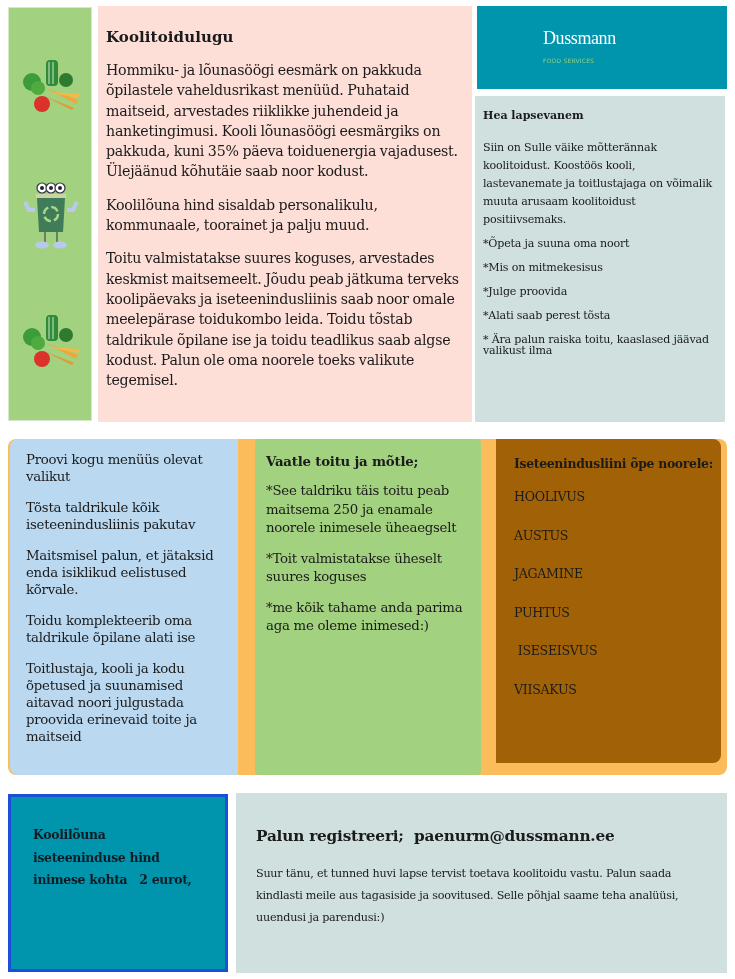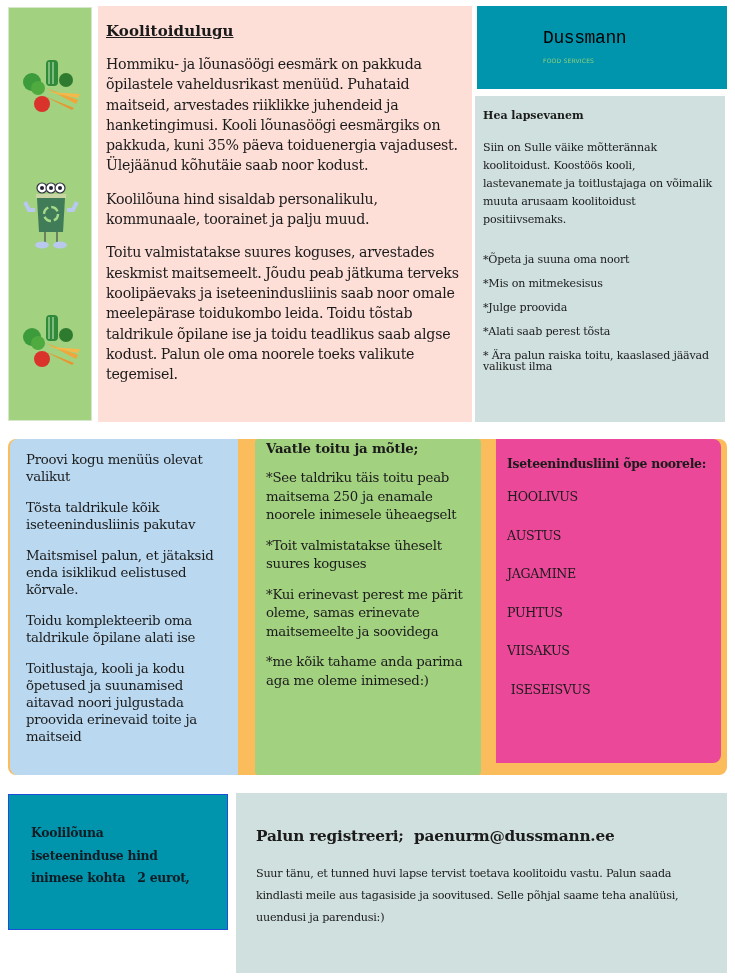--- a/index.html
+++ b/index.html
@@ -7,47 +7,47 @@
   body { position: relative; font-family: "DejaVu Serif", "Liberation Serif", serif; color: #1b1b1b; }
 
   .abs { position: absolute; }
 
   
   .green-strip { left: 8px; top: 7px; width: 84px; height: 414px; background: #a2d180; border: 1px solid #d6e8c9; }
   .clip { position: absolute; left: 0; width: 84px; display: flex; justify-content: center; }
 
   
   .pink-box { left: 98px; top: 6px; width: 374px; height: 416px; background: #fddfd8; padding: 10px 8px 0 8px; }
-  .pink-box h1 { font-family: "DejaVu Serif", serif; font-weight: bold; font-size: 15px; margin: 6px 0 14px 0; letter-spacing: 0.1px; text-decoration: underline; }
+  .pink-box h1 { font-family: "DejaVu Serif", serif; font-weight: bold; font-size: 15px; margin: 12px 0 14px 0; letter-spacing: 0.1px; }
   .pink-box p { font-size: 14.2px; line-height: 20.3px; margin-bottom: 13px; letter-spacing: -0.25px; word-spacing: -0.5px; }
 
   
   .logo-box { left: 477px; top: 6px; width: 250px; height: 83px; background: #0095ad; }
-  .logo-name { position: absolute; left: 66px; top: 22px; font-family: Liberation Mono, monospace; font-size: 18px; color: #000000; letter-spacing: -0.4px; }
+  .logo-name { position: absolute; left: 66px; top: 22px; font-family: Liberation Serif, serif; font-size: 18px; color: #ffffff; letter-spacing: -0.4px; }
   .logo-sub { position: absolute; left: 66px; top: 51px; font-family: "DejaVu Sans", sans-serif; font-size: 6px; color: #8fd07a; letter-spacing: 0.2px; }
 
   
   .parent-box { left: 475px; top: 96px; width: 250px; height: 326px; background: #cfe0de; padding: 8px 9px 0 8px; }
   .parent-box h2 { font-size: 11px; font-weight: bold; margin-top: 5px; margin-bottom: 17px; }
-  .parent-box .intro { font-size: 11.1px; line-height: 18px; margin-bottom: 25px; letter-spacing: -0.2px; }
+  .parent-box .intro { font-size: 11.1px; line-height: 18px; margin-bottom: 9px; letter-spacing: -0.2px; }
   .parent-box .tip { font-size: 11.1px; line-height: 11px; margin-bottom: 13px; letter-spacing: -0.2px; }
 
   
   .mid-row { left: 8px; top: 439px; width: 719px; height: 336px; background: #fbbd5c; border-radius: 8px; }
   .blue-card { left: 10px; top: 439px; width: 228px; height: 336px; background: #bad9f1; border-radius: 8px 0 0 8px; padding: 12px 8px 0 16px; }
   .blue-card p { font-size: 13.3px; line-height: 17px; margin-bottom: 14px; letter-spacing: -0.25px; }
-  .green-card { left: 255px; top: 439px; width: 226px; height: 336px; background: #a2d180; border-radius: 4px; padding: 2px 8px 0 11px; }
+  .green-card { left: 255px; top: 439px; width: 226px; height: 336px; background: #a2d180; border-radius: 4px; padding: 15px 8px 0 11px; }
   .green-card h3 { font-size: 13.3px; font-weight: bold; margin-bottom: 13px; letter-spacing: -0.2px; }
   .green-card p { font-size: 13.3px; line-height: 18.5px; margin-bottom: 12px; letter-spacing: -0.25px; }
-  .yellow-card { left: 496px; top: 439px; width: 225px; height: 324px; background: #ec4899; border-radius: 0 8px 8px 0; padding: 12px 6px 0 11px; }
+  .yellow-card { left: 496px; top: 439px; width: 225px; height: 324px; background: #a16207; border-radius: 0 8px 8px 0; padding: 12px 6px 0 18px; }
   .yellow-card h3 { font-size: 12.4px; font-weight: bold; line-height: 25px; margin-bottom: 14px; letter-spacing: -0.3px; }
   .yellow-card li { list-style: none; font-size: 12.6px; line-height: 14px; height: 38.5px; letter-spacing: -0.3px; }
 
   
-  .price-box { left: 8px; top: 794px; width: 220px; height: 136px; background: #0095ad; border: 1px solid #1d4ed8; padding: 27px 10px 0 22px; }
+  .price-box { left: 8px; top: 794px; width: 220px; height: 178px; background: #0095ad; border: 3px solid #1d4ed8; padding: 27px 10px 0 22px; }
   .price-box p { font-size: 12.4px; font-weight: bold; line-height: 22.5px; color: #0f1c24; letter-spacing: -0.3px; }
   .contact-box { left: 236px; top: 793px; width: 491px; height: 180px; background: #cfe0de; padding: 34px 12px 0 20px; }
   .contact-box h2 { font-size: 15.3px; font-weight: bold; margin-bottom: 18px; letter-spacing: -0.2px; }
   .contact-box p { font-size: 11.2px; line-height: 22px; letter-spacing: -0.25px; }
 </style>
 </head>
 <body>
 
 <div class="abs green-strip">
   <div class="clip" style="top:50px;">
@@ -128,33 +128,32 @@
   <p>Tõsta taldrikule kõik iseteenindusliinis pakutav</p>
   <p>Maitsmisel palun, et jätaksid enda isiklikud eelistused kõrvale.</p>
   <p>Toidu komplekteerib oma taldrikule õpilane  alati ise</p>
   <p>Toitlustaja, kooli ja kodu õpetused ja suunamised aitavad noori julgustada proovida erinevaid toite ja maitseid</p>
 </div>
 
 <div class="abs green-card">
   <h3>Vaatle toitu ja mõtle;</h3>
   <p>*See  taldriku täis toitu peab maitsema 250 ja enamale noorele inimesele üheaegselt</p>
   <p>*Toit valmistatakse üheselt suures koguses</p>
-  <p>*Kui erinevast perest me pärit oleme, samas erinevate maitsemeelte ja soovidega</p>
   <p>*me kõik tahame anda parima aga me oleme inimesed:)</p>
 </div>
 
 <div class="abs yellow-card">
   <h3>Iseteenindusliini õpe noorele:</h3>
   <ul>
     <li>HOOLIVUS</li>
     <li>AUSTUS</li>
     <li>JAGAMINE</li>
     <li>PUHTUS</li>
+    <li style="white-space:pre;"> ISESEISVUS</li>
     <li>VIISAKUS</li>
-    <li style="white-space:pre;"> ISESEISVUS</li>
   </ul>
 </div>
 
 <div class="abs price-box">
   <p>Koolilõuna</p>
   <p>iseteeninduse hind</p>
   <p style="white-space:pre;">inimese kohta   2 eurot,</p>
 </div>
 
 <div class="abs contact-box">

